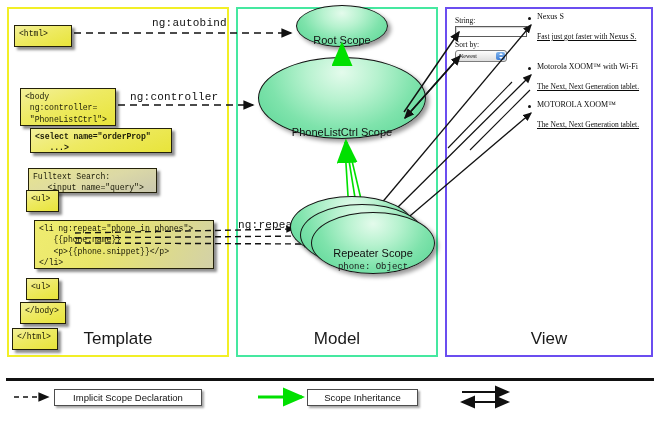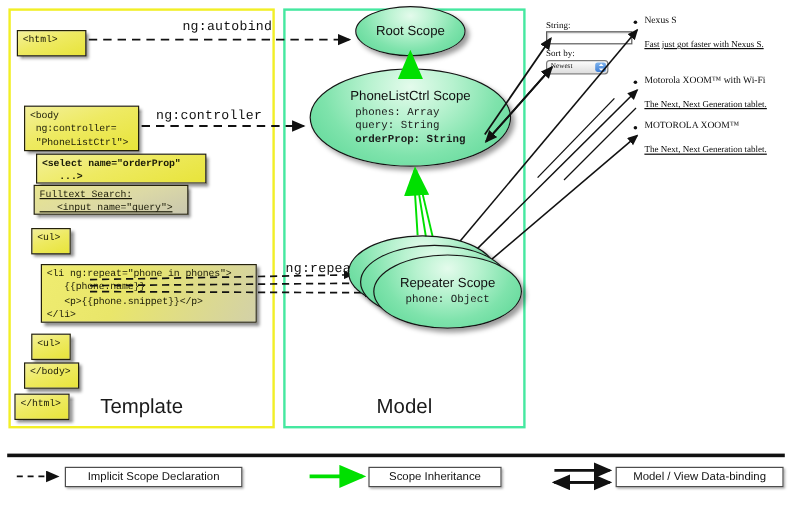--- a/index.html
+++ b/index.html
@@ -25,21 +25,21 @@
     padding:2px 4px 18px 4px;white-space:pre;letter-spacing:-0.1px;}
   .code-box.grey{background:linear-gradient(160deg,#e8e58e 0%,#dcd9a6 55%,#c9c7ae 100%);}
   .code-box.bold{font-weight:bold;}
   .code-box.mix{background:linear-gradient(115deg,#efec70 0%,#e9e66a 38%,#d3d1a8 100%);}
 
   
   .ellipse{position:absolute;box-sizing:border-box;border:1.6px solid #141414;
     border-radius:50%;
     background:radial-gradient(ellipse at 50% 18%,#e4fbec 0%,#b7f2cf 30%,#7fe3ac 62%,#55d492 100%);
     box-shadow:3px 3px 4px rgba(0,0,0,.4);
-    display:flex;flex-direction:column;align-items:center;justify-content:center;}
+    display:flex;flex-direction:column;align-items:center;justify-content:flex-end;}
   .ellipse .title{font-family:"Liberation Sans",sans-serif;font-size:11px;color:#101010;
     text-align:center;line-height:1.12;}
   .ellipse .props{font-family:"Liberation Mono","DejaVu Sans Mono",monospace;
     font-size:9px;color:#1a1a1a;text-align:left;line-height:1.22;margin-top:3px;white-space:pre;}
   .ellipse .props b{font-weight:bold;}
 
   
   .conn-label{position:absolute;font-family:"Liberation Mono","DejaVu Sans Mono",monospace;
     font-size:11px;color:#111;letter-spacing:.2px;white-space:nowrap;}
 
@@ -77,31 +77,34 @@
 <body>
 
 <div id="stage">
 
   <div class="panel" id="panel-template">
     <div class="panel-label">Template</div>
   </div>
   <div class="panel" id="panel-model">
     <div class="panel-label">Model</div>
   </div>
+  <div class="panel" id="panel-view">
+    <div class="panel-label">View</div>
+  </div>
 
   <div class="code-box" style="left:14px;top:25px;width:58px;height:16px;">&lt;html&gt;</div>
 
   <div class="code-box" style="left:20px;top:88px;width:96px;height:38px;">&lt;body
  ng:controller=
  "PhoneListCtrl"&gt;</div>
 
   <div class="code-box bold" style="left:30px;top:128px;width:142px;height:25px;">&lt;select name="orderProp"
    ...&gt;</div>
 
-  <div class="code-box grey" style="left:28px;top:154px;width:129px;height:25px;text-decoration:underline;">Fulltext Search:
+  <div class="code-box grey" style="left:28px;top:168px;width:129px;height:25px;">Fulltext Search:
    &lt;input name="query"&gt;</div>
 
   <div class="code-box" style="left:26px;top:190px;width:33px;height:16px;">&lt;ul&gt;</div>
 
   <div class="code-box mix" style="left:34px;top:220px;width:180px;height:49px;">&lt;li ng:repeat="phone in phones"&gt;
    {{phone.name}}
    &lt;p&gt;{{phone.snippet}}&lt;/p&gt;
 &lt;/li&gt;</div>
 
   <div class="code-box" style="left:26px;top:278px;width:33px;height:16px;">&lt;ul&gt;</div>
@@ -111,23 +114,20 @@
   <div class="code-box" style="left:12px;top:328px;width:46px;height:16px;">&lt;/html&gt;</div>
 
   <div class="ellipse" style="left:296px;top:5px;width:92px;height:42px;">
     <div class="title">Root
 Scope</div>
   </div>
 
   <div class="ellipse" style="left:258px;top:57px;width:168px;height:82px;">
     <div class="title">PhoneListCtrl
 Scope</div>
-    <div class="props"><span>phones: Array
-query: String</span>
-<b>orderProp: String</b></div>
   </div>
 
   <div class="ellipse" style="left:290px;top:196px;width:124px;height:62px;z-index:1;"></div>
   <div class="ellipse" style="left:300px;top:204px;width:124px;height:62px;z-index:2;"></div>
   <div class="ellipse" style="left:311px;top:212px;width:124px;height:62px;z-index:3;">
     <div class="title">Repeater
 Scope</div>
     <div class="props">phone: Object</div>
   </div>
 
@@ -223,15 +223,14 @@
       <line x1="462" y1="392" x2="508" y2="392" stroke="#111" stroke-width="2.2" marker-end="url(#arrB)"></line>
       <line x1="508" y1="402" x2="462" y2="402" stroke="#111" stroke-width="2.2" marker-end="url(#arrB)"></line>
       <line x1="462" y1="402" x2="508" y2="402" stroke="#111" stroke-width="2.2" marker-end="url(#arrB)"></line>
     </g>
   </svg>
 
   <div id="legend-rule"></div>
 
   <div class="legend-box" style="left:307px;top:389px;width:111px;">Scope Inheritance</div>
   <div class="legend-box" style="left:54px;top:389px;width:148px;">Implicit Scope Declaration</div>
-  <div class="legend-box" style="left:513px;top:389px;width:140px;">Model / View Data-binding</div>
 
 </div>
 
 </body></html>

